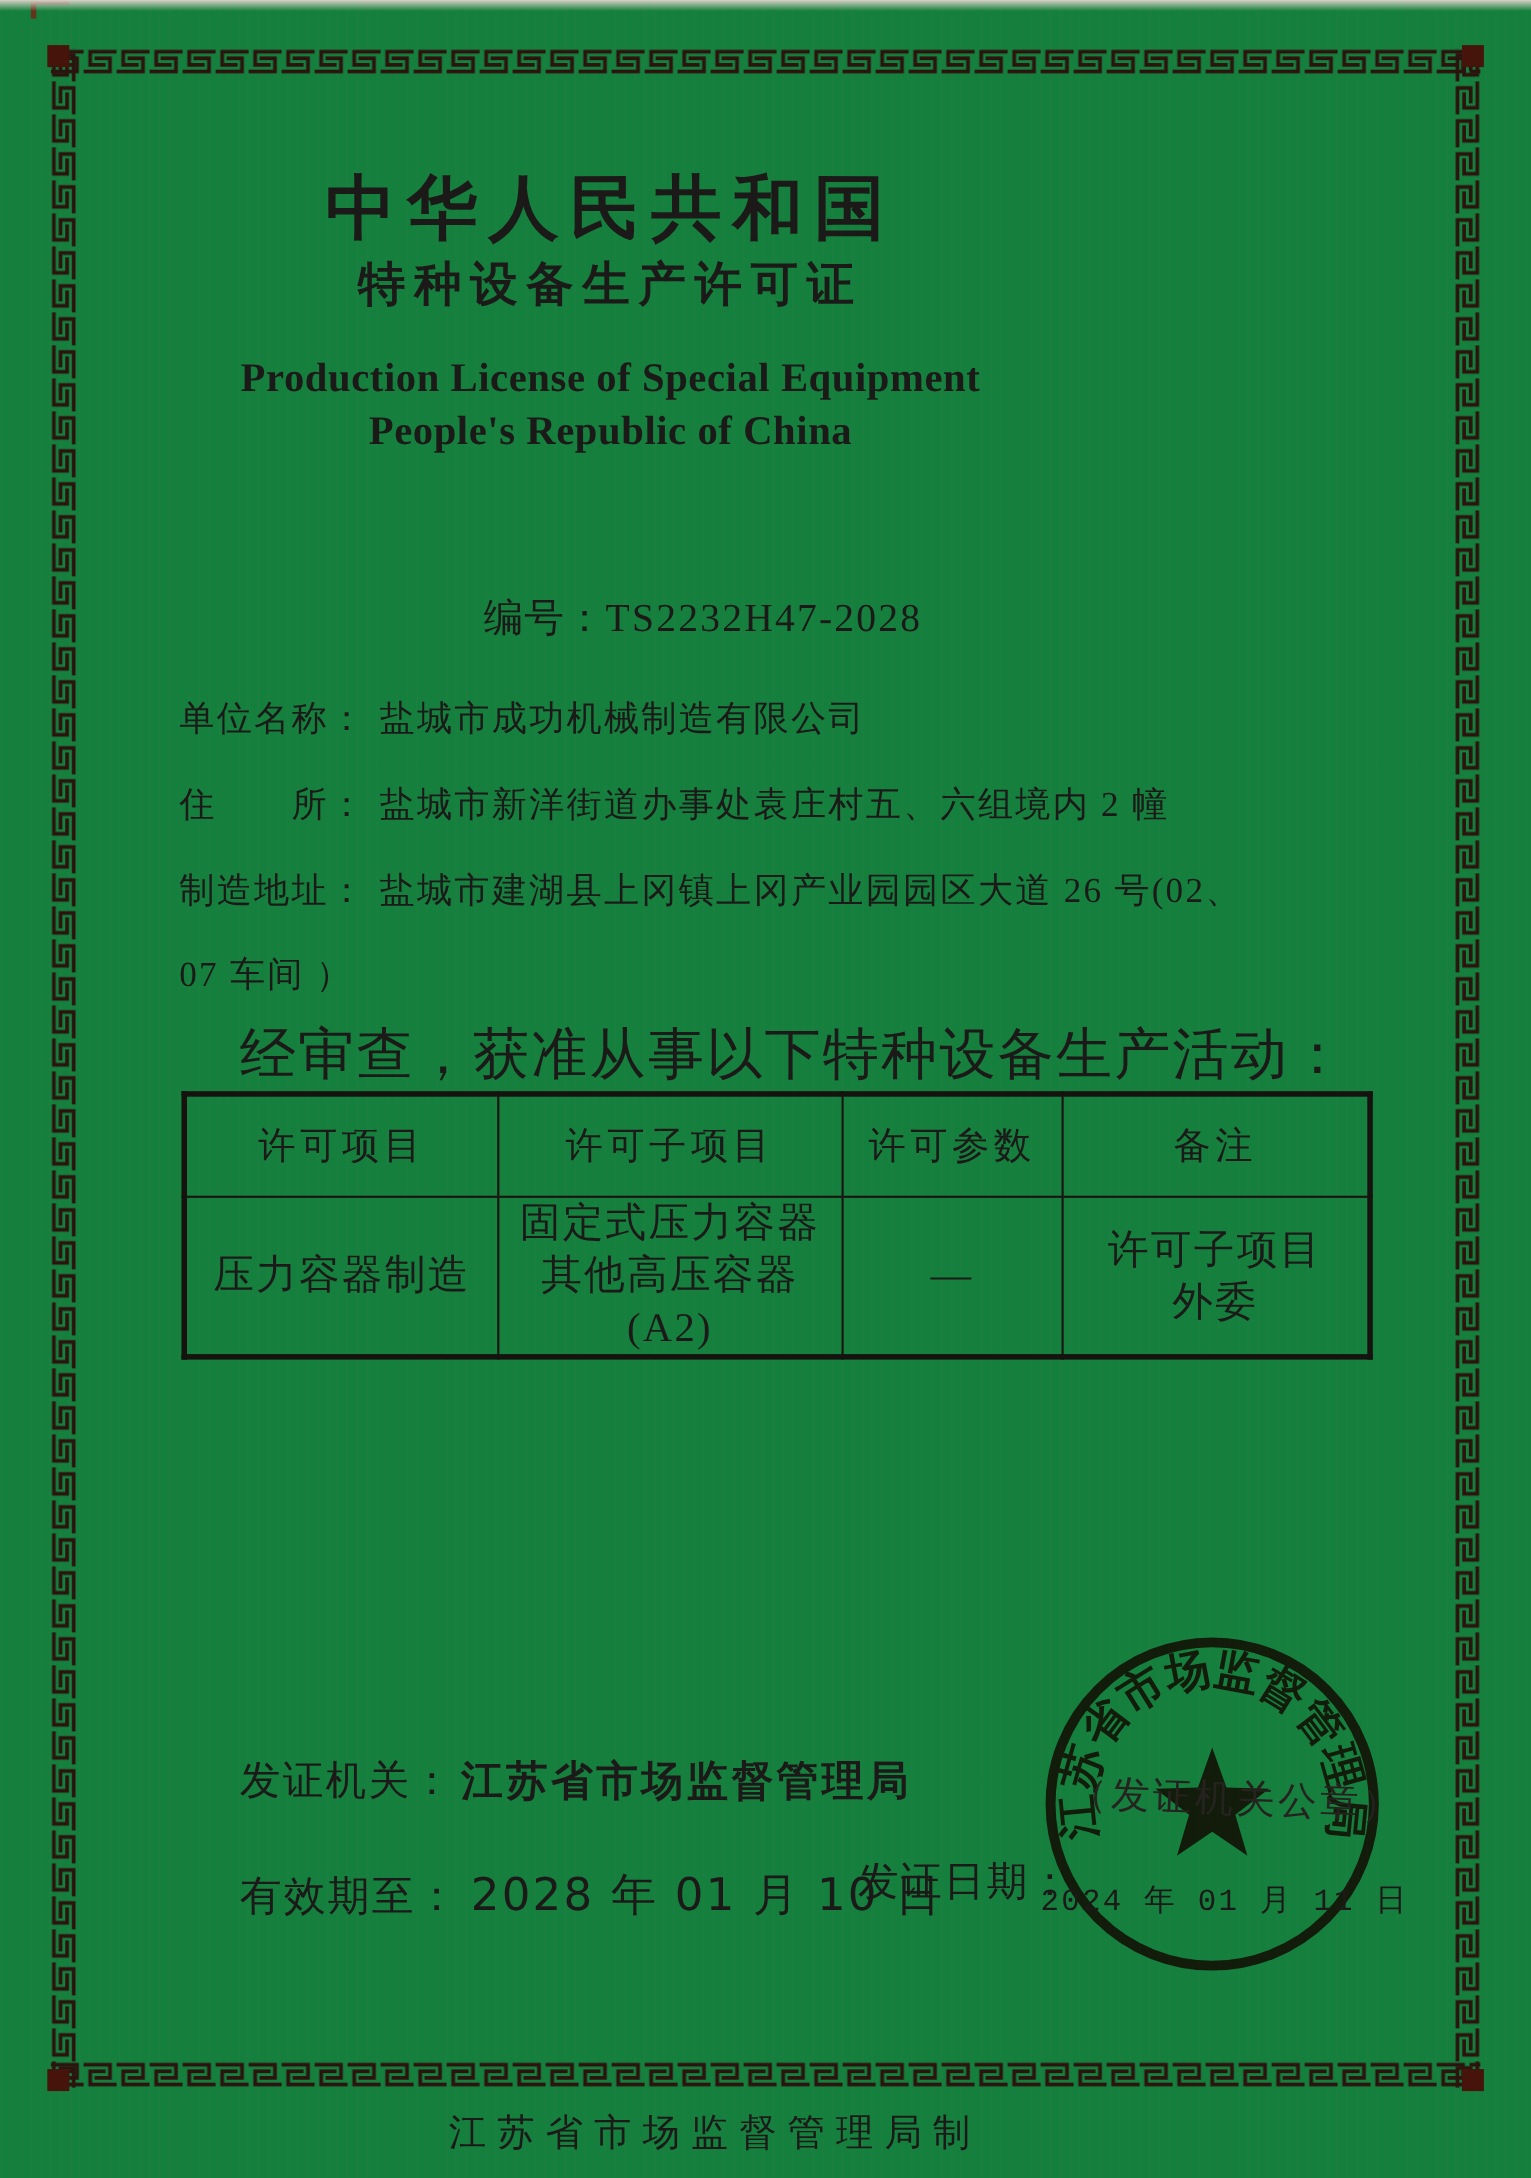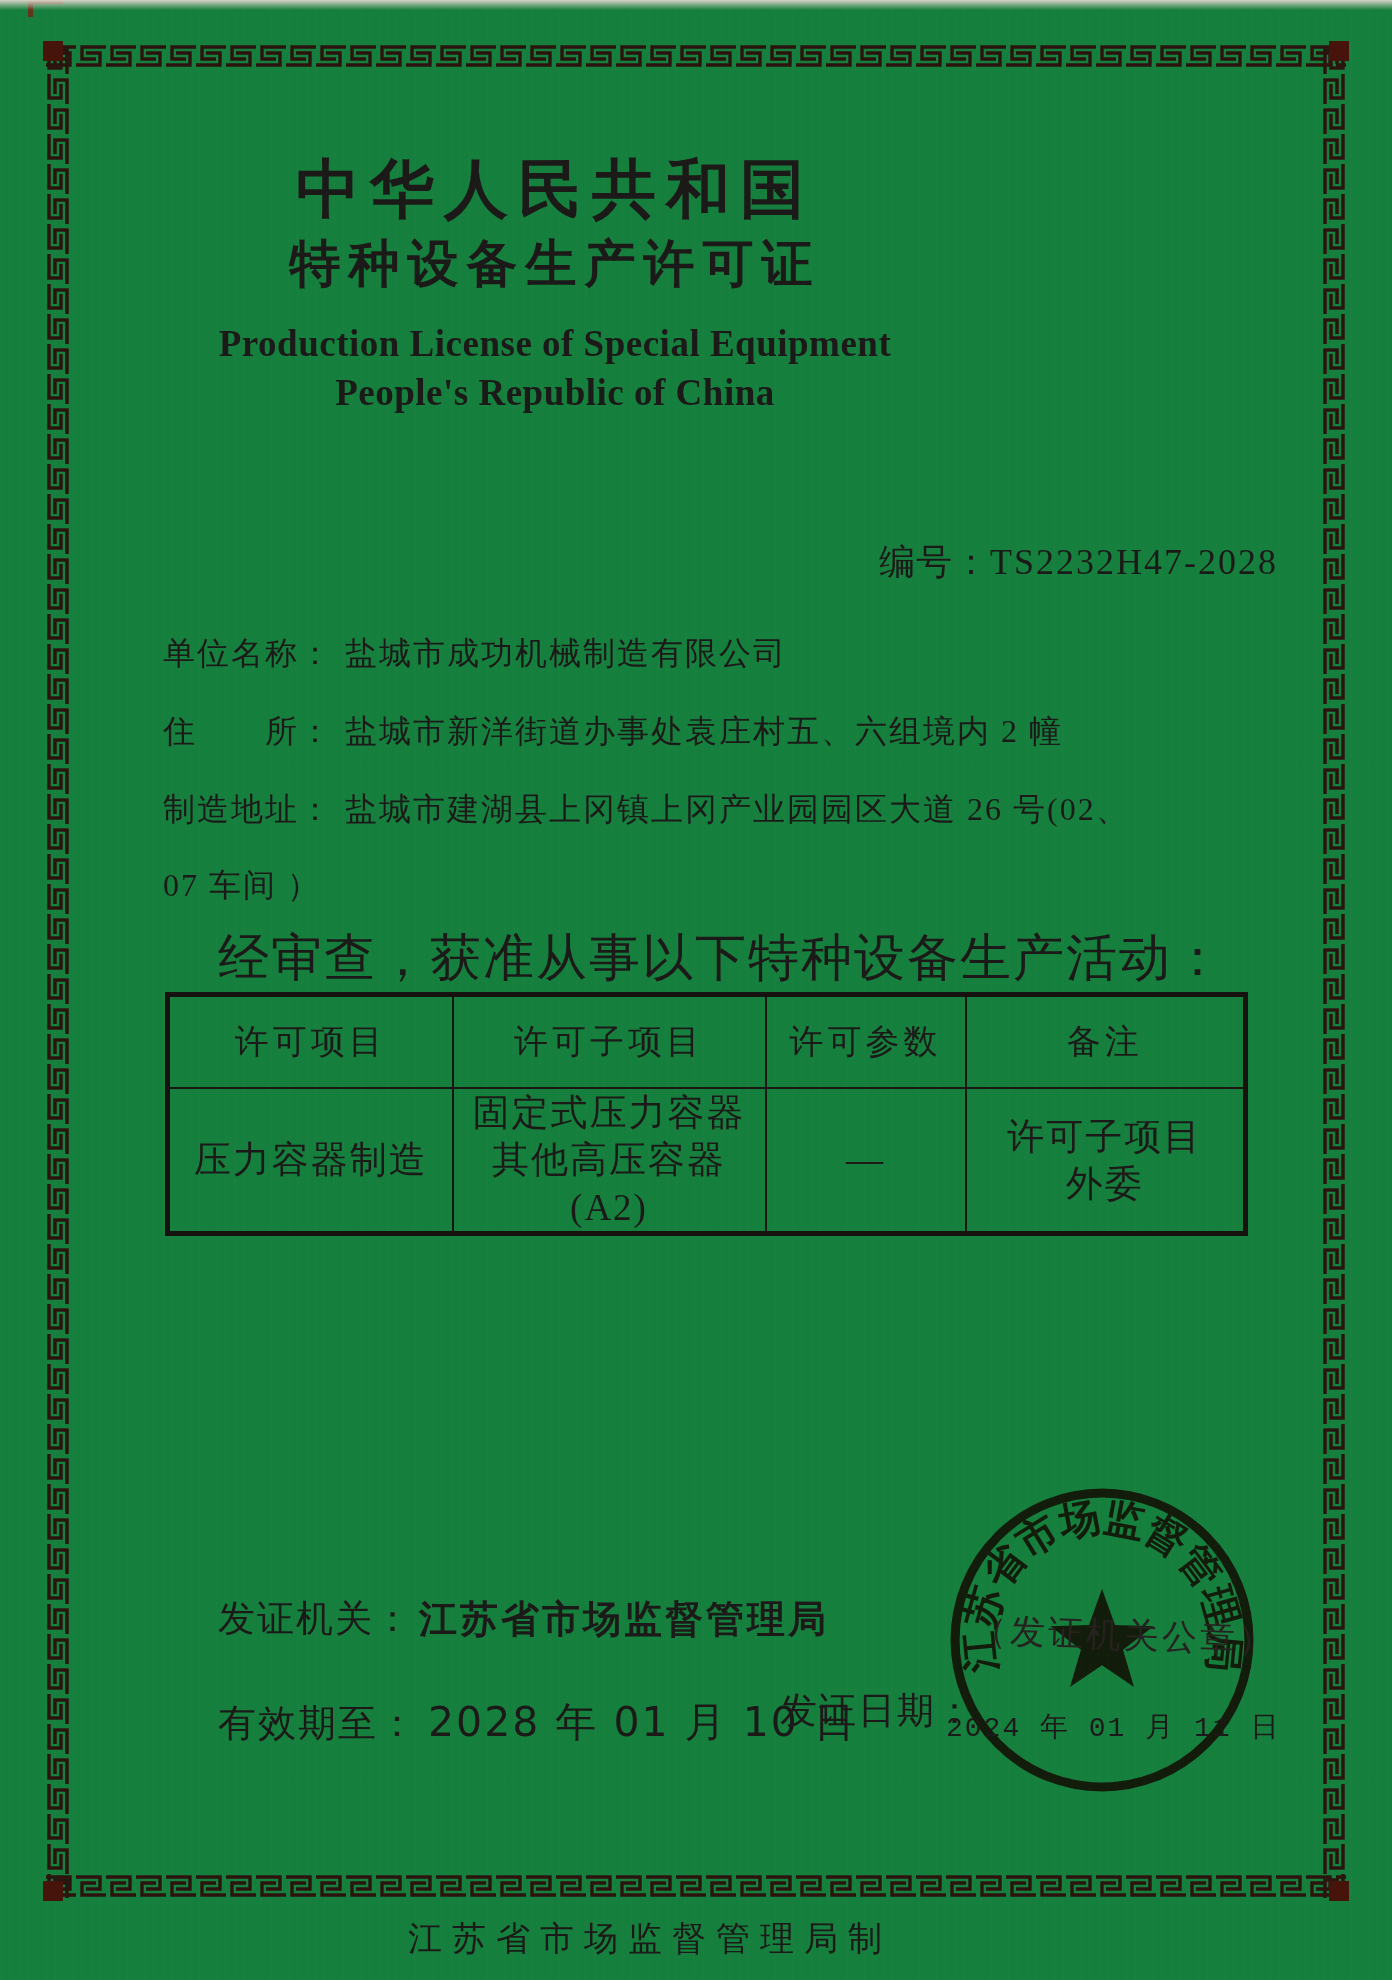--- a/index.html
+++ b/index.html
@@ -28,26 +28,26 @@
   .vwrap{position:absolute;width:24px;height:1854px;top:0;overflow:visible;}
   .vwrap-left{left:0;}
   .vwrap-right{right:0;transform:scaleX(-1);}
   .vwrap svg{transform:rotate(90deg) translateY(-24px);transform-origin:0 0;display:block;}
   .corner{position:absolute;width:20px;height:20px;background:#46140b;}
   .c-tl{left:-3px;top:-3px}.c-tr{right:-3px;top:-3px}.c-bl{left:-3px;bottom:-3px}.c-br{right:-3px;bottom:-3px}
 
   
   .centered{position:absolute;left:0;width:1110px;text-align:center;}
   .t-cn1{top:146px;font-size:64px;font-weight:700;letter-spacing:10px;}
-  .t-cn2{top:230px;font-size:51px;font-weight:700;letter-spacing:8px;}
+  .t-cn2{top:230px;font-size:43px;font-weight:700;letter-spacing:8px;}
   .t-en1{top:322px;font-size:37px;font-weight:700;letter-spacing:.5px;}
   .t-en2{top:371px;font-size:37px;font-weight:700;letter-spacing:.5px;}
 
   
-  .license-line{position:absolute;top:538px;left:0;width:1278px;text-align:right;font-size:36px;letter-spacing:1px;}
+  .license-line{position:absolute;top:538px;left:0;width:1278px;text-align:center;font-size:36px;letter-spacing:1px;}
   .license-number{letter-spacing:2px;}
 
   
   .fline{position:absolute;left:163px;font-size:32px;letter-spacing:2px;display:flex;white-space:pre;}
   .f1{top:632px}.f2{top:710px}.f3{top:788px}.f4{top:864px}
   .fvalue{margin-left:12px;}
   .approval{position:absolute;left:218px;top:924px;font-size:51px;letter-spacing:2px;}
 
   
   .lic-table{position:absolute;left:165px;top:992px;width:1078px;border-collapse:collapse;table-layout:fixed;

